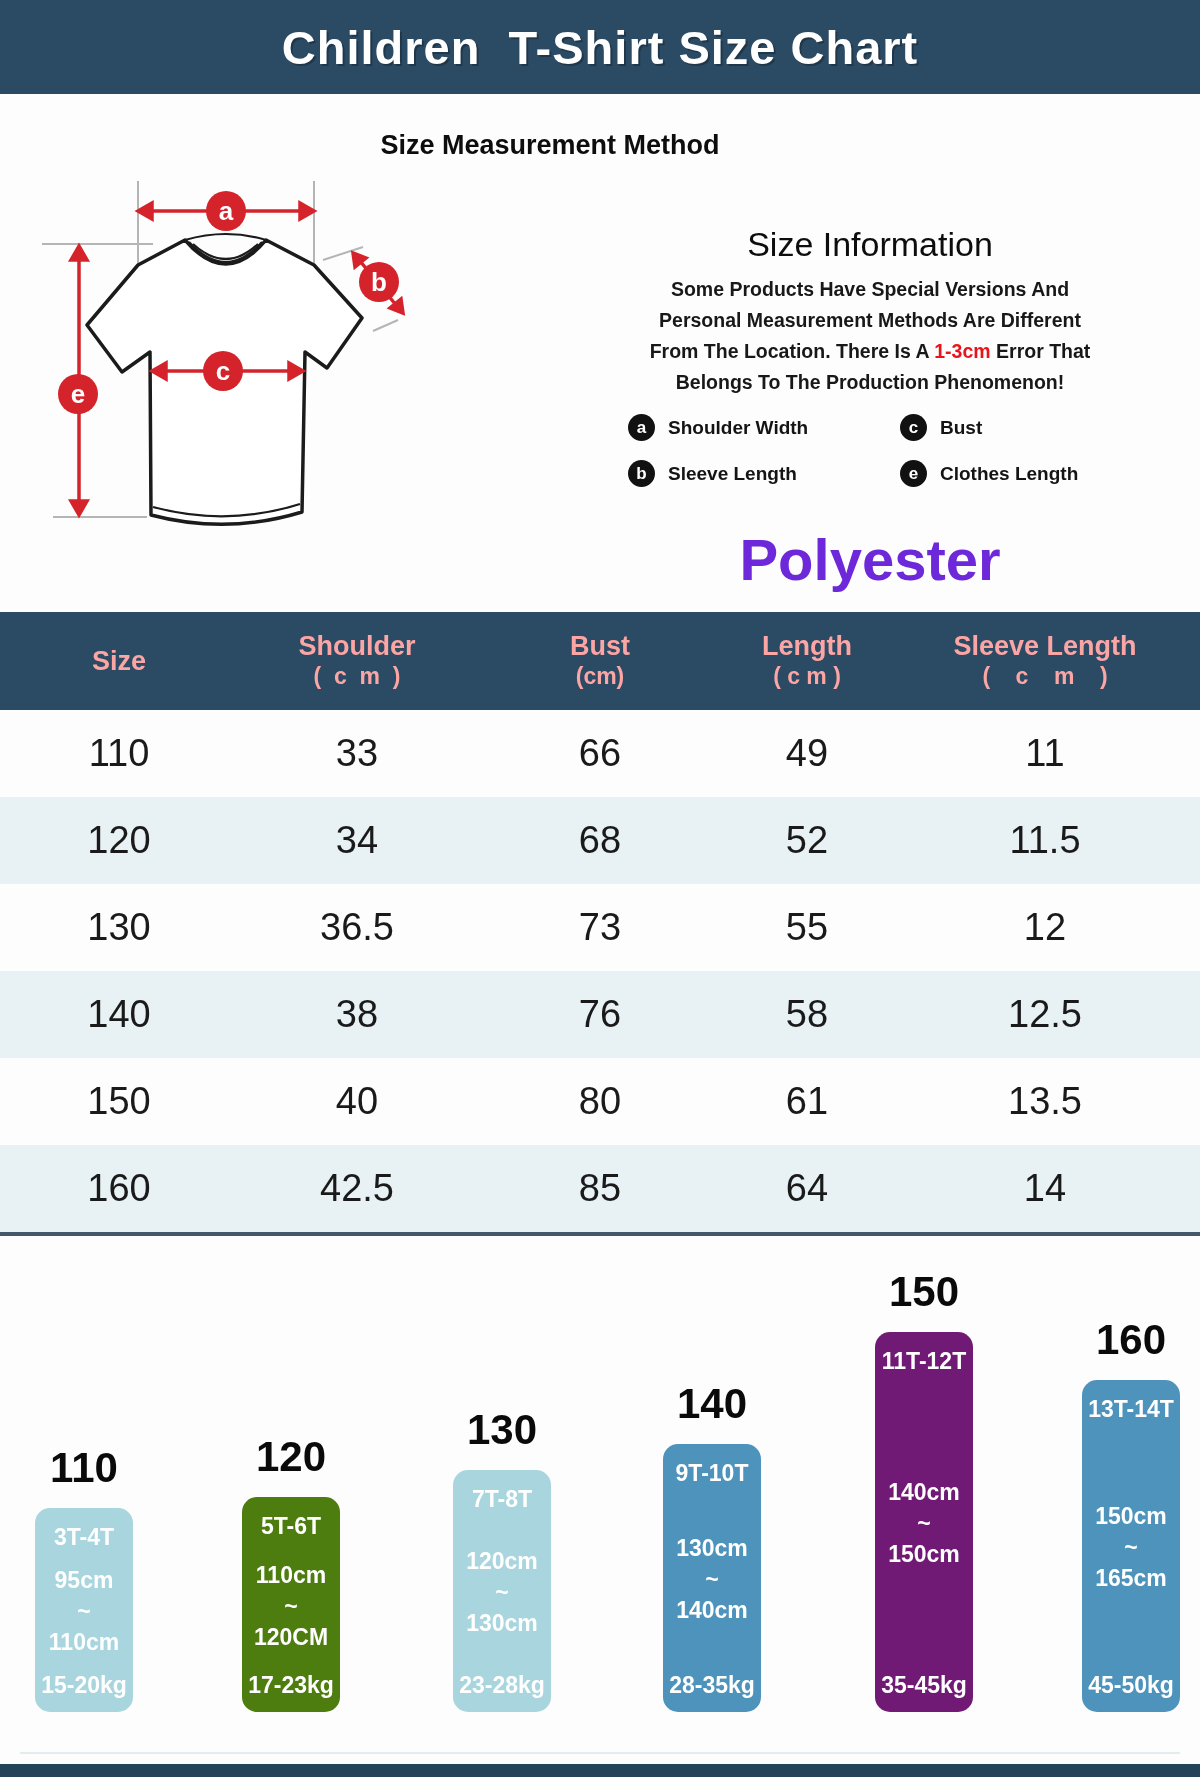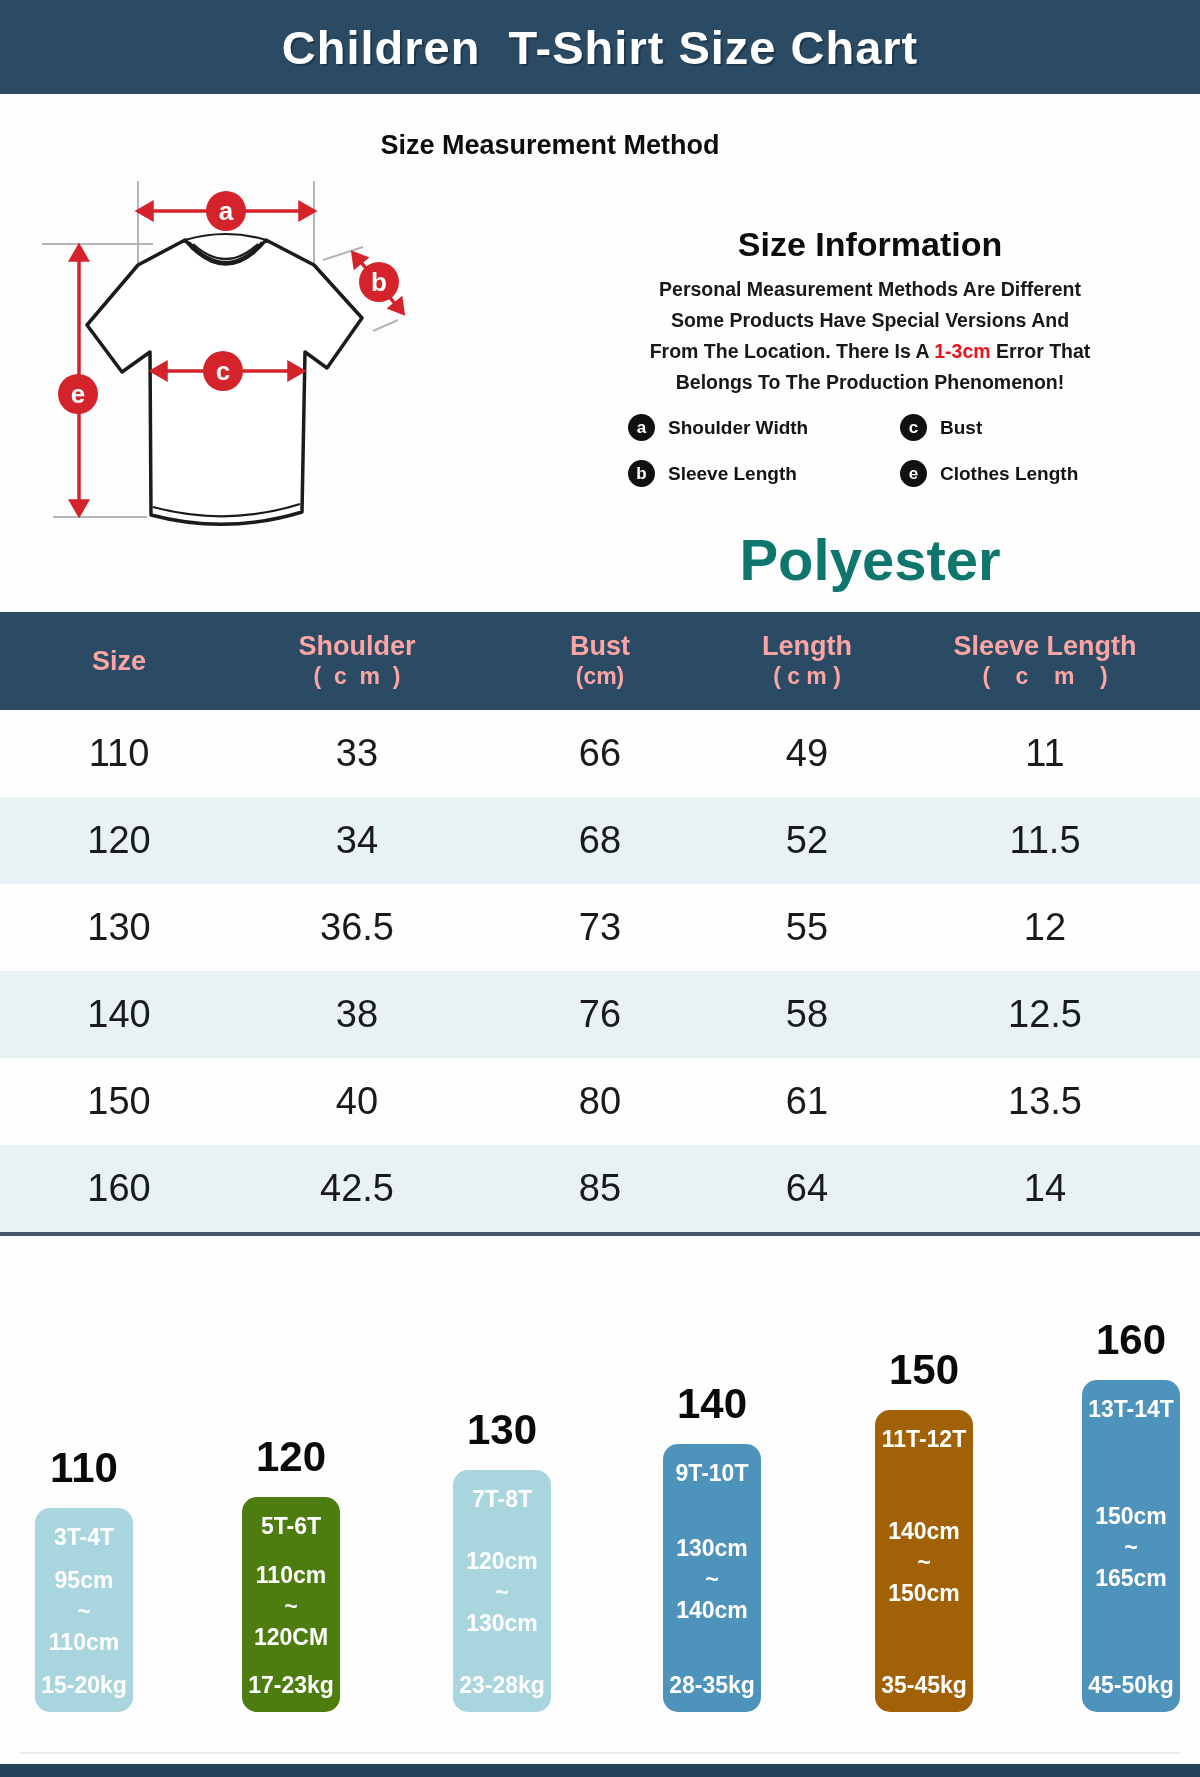--- a/index.html
+++ b/index.html
@@ -20,37 +20,37 @@
   .method-heading{
     position:absolute;top:130px;left:0;width:1100px;text-align:center;
     font-size:27px;font-weight:bold;color:#0d0d0d;
   }
   
   .diagram{position:absolute;left:30px;top:170px;width:395px;height:370px;}
   .diagram svg{display:block;}
   .diag-letter{fill:#fff;font-size:26px;font-weight:bold;text-anchor:middle;font-family:"Liberation Sans",sans-serif;}
   
   .info{position:absolute;left:620px;top:225px;width:500px;text-align:center;}
-  .info h2{margin:0 0 10px 0;font-size:34px;font-weight:bold;color:#0d0d0d;}
+  .info h2{margin:0 0 10px 0;font-size:34px;font-weight:normal;color:#0d0d0d;}
   .p-line{font-size:19.5px;font-weight:bold;line-height:31px;white-space:nowrap;color:#181818;}
   .p-line .red{color:#e8141c;}
   .legend{
     display:grid;grid-template-columns:272px 1fr;row-gap:19px;margin-top:16px;
     text-align:left;padding-left:8px;
   }
   .legend-item{display:flex;align-items:center;gap:13px;}
   .legend-icon{
     width:27px;height:27px;border-radius:50%;background:#111;color:#fff;flex:0 0 27px;
     display:flex;align-items:center;justify-content:center;font-size:17px;font-weight:bold;
   }
   .legend-label{font-size:19px;font-weight:bold;color:#141414;}
   
   .material{
     position:absolute;left:620px;top:526px;width:500px;text-align:center;
-    font-size:58px;font-weight:bold;color:#0f766e;
+    font-size:58px;font-weight:bold;color:#6d28d9;
   }
   
   .size-table{position:absolute;left:0;top:612px;width:1200px;}
   .thead,.trow{display:grid;grid-template-columns:238px 238px 248px 166px 1fr;}
   .thead{background:#2b4a63;height:98px;}
   .th{display:flex;flex-direction:column;align-items:center;justify-content:center;color:#fca5a5;}
   .th-title{font-size:27px;font-weight:bold;line-height:1.2;}
   .th-sub{font-size:23px;font-weight:bold;white-space:pre;line-height:1.3;}
   .tbody{border-bottom:4px solid #44576b;}
   .trow{height:87px;}
@@ -129,22 +129,22 @@
       <circle cx="193" cy="201" r="20" fill="#d5232b"></circle>
       <text class="diag-letter" x="193" y="210">c</text>
       <circle cx="48" cy="224" r="20" fill="#d5232b"></circle>
       <text class="diag-letter" x="48" y="233">e</text>
     </g>
   </svg>
 </div>
 
 <div class="info">
   <h2>Size Information</h2>
+  <div class="p-line">Some Products Have Special Versions And</div>
   <div class="p-line">Personal Measurement Methods Are Different</div>
-  <div class="p-line">Some Products Have Special Versions And</div>
   <div class="p-line"><span>From The Location. There Is A </span><span class="red">1-3cm</span><span> Error That</span></div>
   <div class="p-line">Belongs To The Production Phenomenon!</div>
 
   <div class="legend">
     <div class="legend-item">
       <span class="legend-icon">a</span>
       <span class="legend-label">Shoulder Width</span>
     </div>
     <div class="legend-item">
       <span class="legend-icon">c</span>
@@ -278,21 +278,21 @@
       <div>130cm</div>
       <div>~</div>
       <div>140cm</div>
     </div>
     <div class="bar-wt">28-35kg</div>
   </div>
 </div>
 
 <div class="bar-col" style="left:875px">
   <div class="bar-num">150</div>
-  <div class="bar" style="height:302px;background:#a16207">
+  <div class="bar" style="height:380px;background:#701a75">
     <div class="bar-age">11T-12T</div>
     <div class="bar-range">
       <div>140cm</div>
       <div>~</div>
       <div>150cm</div>
     </div>
     <div class="bar-wt">35-45kg</div>
   </div>
 </div>
 

